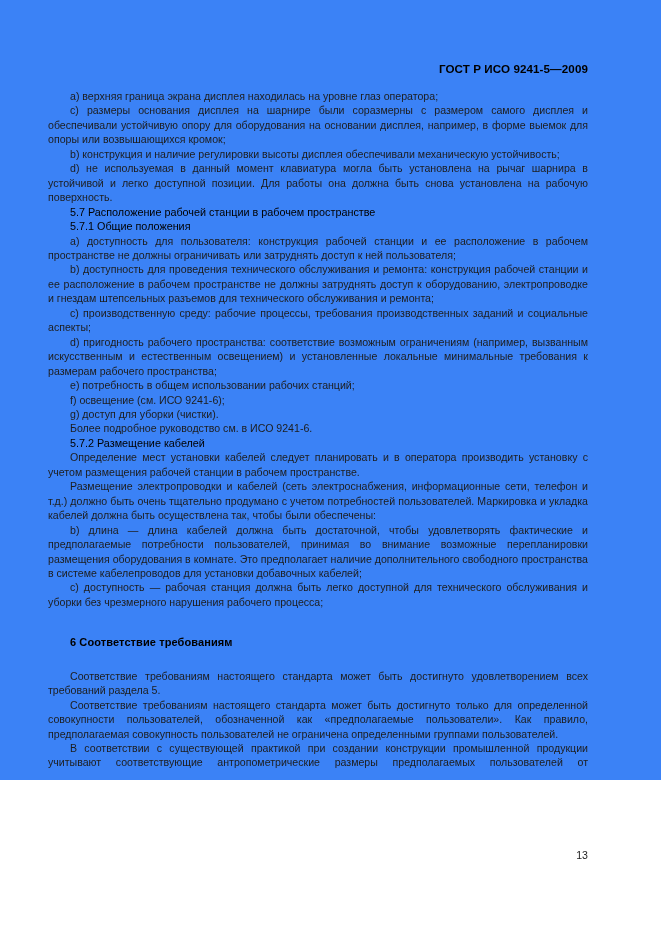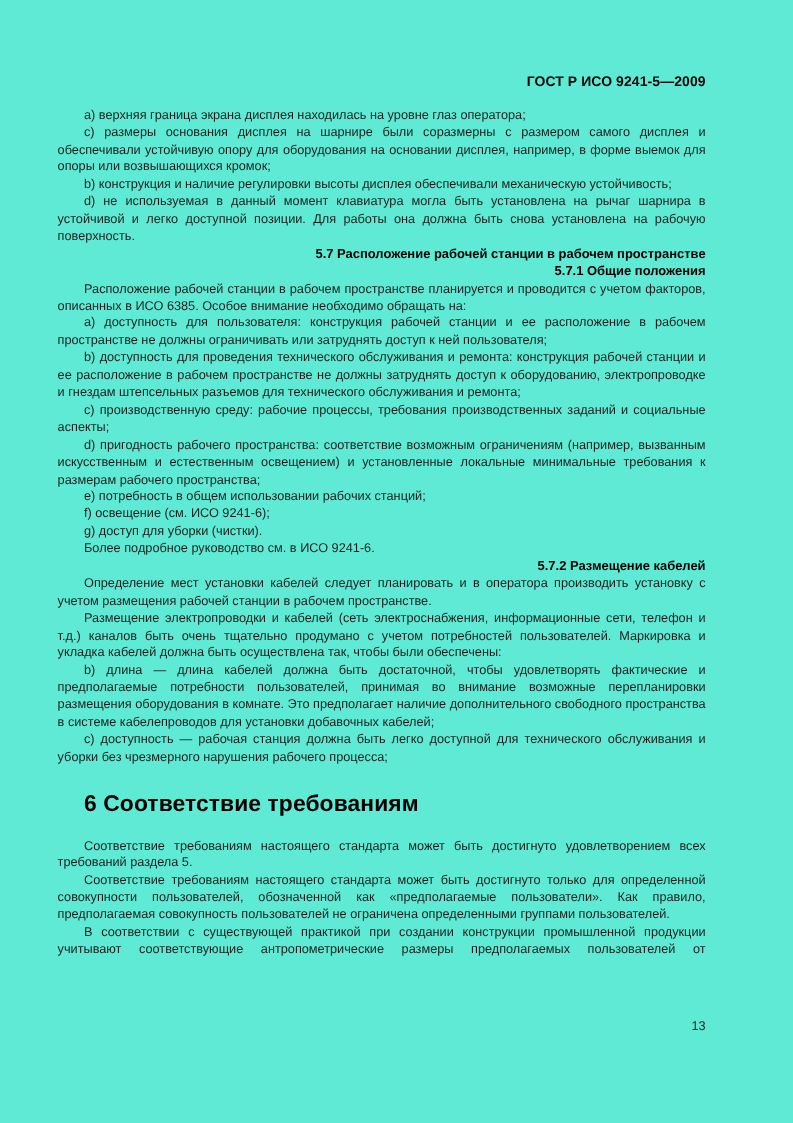--- a/index.html
+++ b/index.html
@@ -12,22 +12,22 @@
     height: 936px;
     position: relative;
     font-family: "Liberation Sans", sans-serif;
     color: #1a1a1a;
     overflow: hidden;
   }
   .page {
     position: absolute;
     left: 0; top: 0;
     width: 661px;
-    height: 936px;
-    background: #5eead4;
+    height: 780px;
+    background: #3b82f6;
   }
   .header {
     position: absolute;
     left: 48px;
     top: 62px;
     width: 540px;
     text-align: right;
     font-size: 11.6px;
     font-weight: bold;
     letter-spacing: 0.1px;
@@ -53,28 +53,28 @@
   p.indent {
     text-indent: 22px;
   }
   p.last-line-justify {
     text-align-last: justify;
   }
   h3.sub {
     margin: 0;
     font-size: 10.8px;
     line-height: 14.45px;
-    font-weight: bold;
+    font-weight: normal;
     text-indent: 22px;
     color: #000;
-    text-align: right;
+    text-align: left;
   }
   h2.section {
     margin: 0;
-    font-size: 19px;
+    font-size: 11px;
     line-height: 14.45px;
     font-weight: bold;
     text-indent: 22px;
     color: #000;
     text-align: left;
     letter-spacing: 0.1px;
   }
   .sp-before-h2 { height: 26px; }
   .sp-after-h2  { height: 19px; }
   .pagenum {
@@ -97,34 +97,33 @@
   <div class="content">
 
     <p class="indent">a)  верхняя граница экрана дисплея находилась на уровне глаз оператора;</p>
     <p class="indent">c)  размеры основания дисплея на шарнире были соразмерны с размером самого дисплея и обеспечивали устойчивую опору для оборудования на основании дисплея, например, в форме выемок для опоры или возвышающихся кромок;</p>
     <p class="indent">b)  конструкция и наличие регулировки высоты дисплея обеспечивали механическую устойчивость;</p>
     <p class="indent">d)  не используемая в данный момент клавиатура могла быть установлена на рычаг шарнира в устойчивой и легко доступной позиции. Для работы она должна быть снова установлена на рабочую поверхность.</p>
 
     <h3 class="sub">5.7  Расположение рабочей станции в рабочем пространстве</h3>
     <h3 class="sub">5.7.1  Общие положения</h3>
 
-    <p class="indent">Расположение рабочей станции в рабочем пространстве планируется и проводится с учетом факторов, описанных в ИСО 6385. Особое внимание необходимо обращать на:</p>
     <p class="indent">a)  доступность для пользователя: конструкция рабочей станции и ее расположение в рабочем пространстве не должны ограничивать или затруднять доступ к ней пользователя;</p>
     <p class="indent">b)  доступность для проведения технического обслуживания и ремонта: конструкция рабочей станции и ее расположение в рабочем пространстве не должны затруднять доступ к оборудованию, электропроводке и гнездам штепсельных разъемов для технического обслуживания и ремонта;</p>
     <p class="indent">c)  производственную среду: рабочие процессы, требования производственных заданий и социальные аспекты;</p>
     <p class="indent">d)  пригодность рабочего пространства: соответствие возможным ограничениям (например, вызванным искусственным и естественным освещением) и установленные локальные минимальные требования к размерам рабочего пространства;</p>
     <p class="indent">e)  потребность в общем использовании рабочих станций;</p>
     <p class="indent">f)  освещение (см. ИСО 9241-6);</p>
     <p class="indent">g)  доступ для уборки (чистки).</p>
     <p class="indent">Более подробное руководство см. в ИСО 9241-6.</p>
 
     <h3 class="sub">5.7.2  Размещение кабелей</h3>
 
     <p class="indent">Определение мест установки кабелей следует планировать и в оператора производить установку с учетом размещения рабочей станции в рабочем пространстве.</p>
-    <p class="indent">Размещение электропроводки и кабелей (сеть электроснабжения, информационные сети, телефон и т.д.) каналов быть очень тщательно продумано с учетом потребностей пользователей. Маркировка и укладка кабелей должна быть осуществлена так, чтобы были обеспечены:</p>
+    <p class="indent">Размещение электропроводки и кабелей (сеть электроснабжения, информационные сети, телефон и т.д.) должно быть очень тщательно продумано с учетом потребностей пользователей. Маркировка и укладка кабелей должна быть осуществлена так, чтобы были обеспечены:</p>
     <p class="indent">b)  длина — длина кабелей должна быть достаточной, чтобы удовлетворять фактические и предполагаемые потребности пользователей, принимая во внимание возможные перепланировки размещения оборудования в комнате. Это предполагает наличие дополнительного свободного пространства в системе кабелепроводов для установки добавочных кабелей;</p>
     <p class="indent">c)  доступность — рабочая станция должна быть легко доступной для технического обслуживания и уборки без чрезмерного нарушения рабочего процесса;</p>
 
     <div class="sp-before-h2"></div>
     <h2 class="section">6  Соответствие требованиям</h2>
     <div class="sp-after-h2"></div>
 
     <p class="indent">Соответствие требованиям настоящего стандарта может быть достигнуто удовлетворением всех требований раздела 5.</p>
     <p class="indent">Соответствие требованиям настоящего стандарта может быть достигнуто только для определенной совокупности пользователей, обозначенной как «предполагаемые пользователи». Как правило, предполагаемая совокупность пользователей не ограничена определенными группами пользователей.</p>
     <p class="indent last-line-justify">В соответствии с существующей практикой при создании конструкции промышленной продукции учитывают соответствующие антропометрические размеры предполагаемых пользователей от</p>

